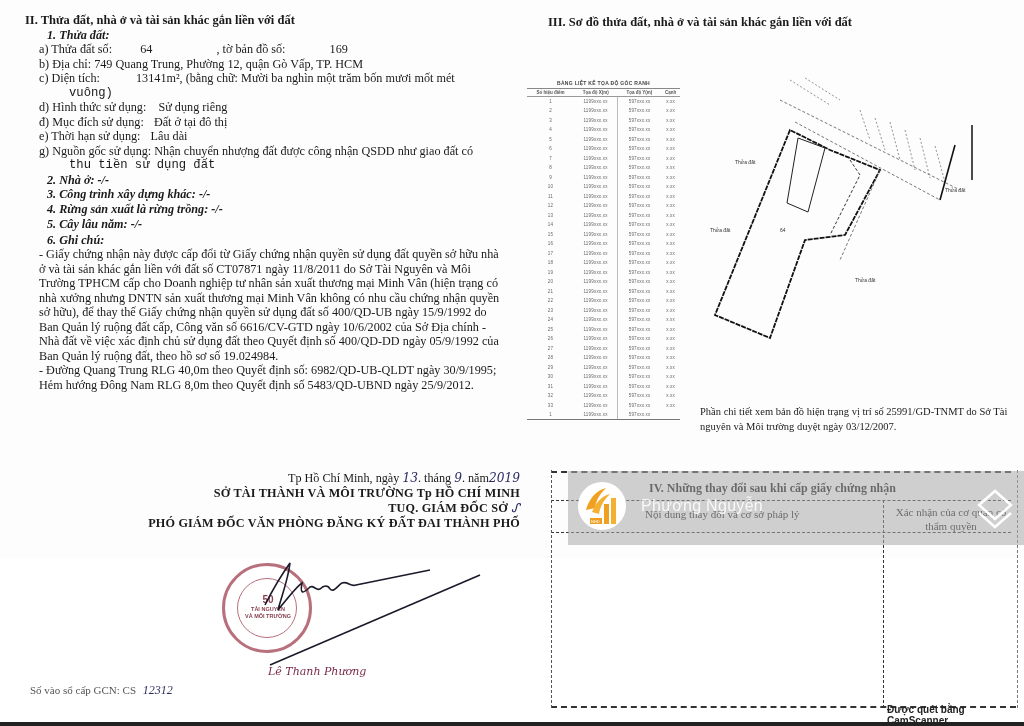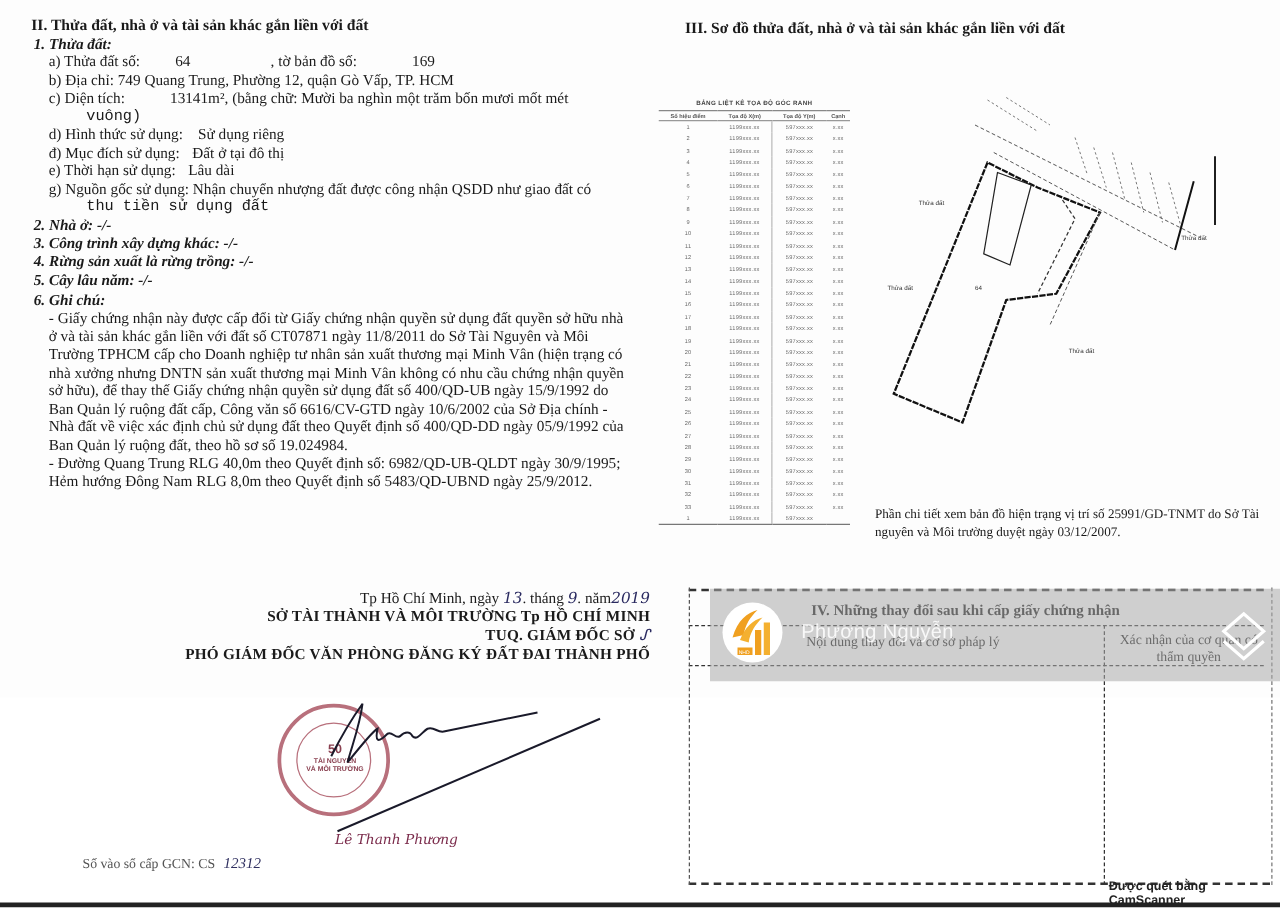--- a/index.html
+++ b/index.html
@@ -4,36 +4,36 @@
 <style>
   * { box-sizing: border-box; margin: 0; padding: 0; }
   html, body { width: 1024px; height: 726px; overflow: hidden; background: #ffffff; }
   body { position: relative; font-family: "Liberation Serif", "DejaVu Serif", serif; color: #1a1a1a; }
 
   .page { position: absolute; left: 0; top: 0; width: 1024px; height: 558px; background: #fdfdfd; }
 
   
   .left { position: absolute; left: 25px; top: 13px; width: 490px; font-size: 12.2px; line-height: 14.5px; }
   .sec-title { font-weight: bold; font-size: 12.5px; margin-left: 0; }
-  .sub-title { font-weight: bold; font-style: italic; margin-left: 2px; }
+  .sub-title { font-weight: bold; font-style: italic; margin-left: 22px; }
   .item { margin-left: 14px; }
   .indent2 { margin-left: 44px; font-family: Liberation Mono, monospace; }
   .notes { margin-left: 14px; width: 465px; text-align: left; }
   .notes p { margin: 0; }
 
   .signblock { position: absolute; left: 100px; top: 471px; width: 420px; text-align: right; font-size: 12.2px; line-height: 15px; }
   .signblock .bold { font-weight: bold; letter-spacing: 0.2px; }
   .hand { font-family: "DejaVu Serif", serif; font-style: italic; color: #2a2a60; }
 
   .stamp { position: absolute; left: 222px; top: 563px; width: 90px; height: 90px; border: 3px solid #b8707c; border-radius: 50%; }
   .stamp-inner { position: absolute; left: 12px; top: 12px; width: 60px; height: 60px; border: 1.5px solid #b8707c; border-radius: 50%; }
   .stamp-text { position: absolute; left: 0; top: 16px; width: 60px; text-align: center; font-family: "Liberation Sans", sans-serif; font-size: 8px; color: #8a4050; font-weight: bold; line-height: 9px; }
   .sig-svg { position: absolute; left: 230px; top: 555px; }
   .signer-name { position: absolute; left: 268px; top: 665px; font-family: "DejaVu Serif", serif; font-style: italic; font-size: 11px; color: #7a2a4a; }
-  .reg-no { position: absolute; left: 30px; top: 683px; font-size: 11px; color: #555; font-family: "Liberation Serif", serif; margin-left: 36px; }
+  .reg-no { position: absolute; left: 30px; top: 683px; font-size: 11px; color: #555; font-family: "Liberation Serif", serif; }
   .reg-no .num { font-style: italic; color: #303060; font-size: 12px; margin-left: 4px; }
 
   
   .right-title { position: absolute; left: 548px; top: 15px; font-weight: bold; font-size: 12.5px; }
 
   .coord-table { position: absolute; left: 527px; top: 80px; width: 153px; font-family: "Liberation Sans", sans-serif; font-size: 4.5px; color: #555; }
   .coord-table .tcap { font-size: 5px; font-weight: bold; text-align: center; letter-spacing: 0.3px; margin-bottom: 2px; color: #444; }
   .coord-table table { width: 100%; border-collapse: collapse; }
   .coord-table th { font-weight: bold; font-size: 4.5px; border-top: 1px solid #888; border-bottom: 1px solid #999; padding: 1px 0; color: #555; }
   .coord-table td { padding: 0; height: 9.5px; text-align: center; color: #666; letter-spacing: 0.2px; }

